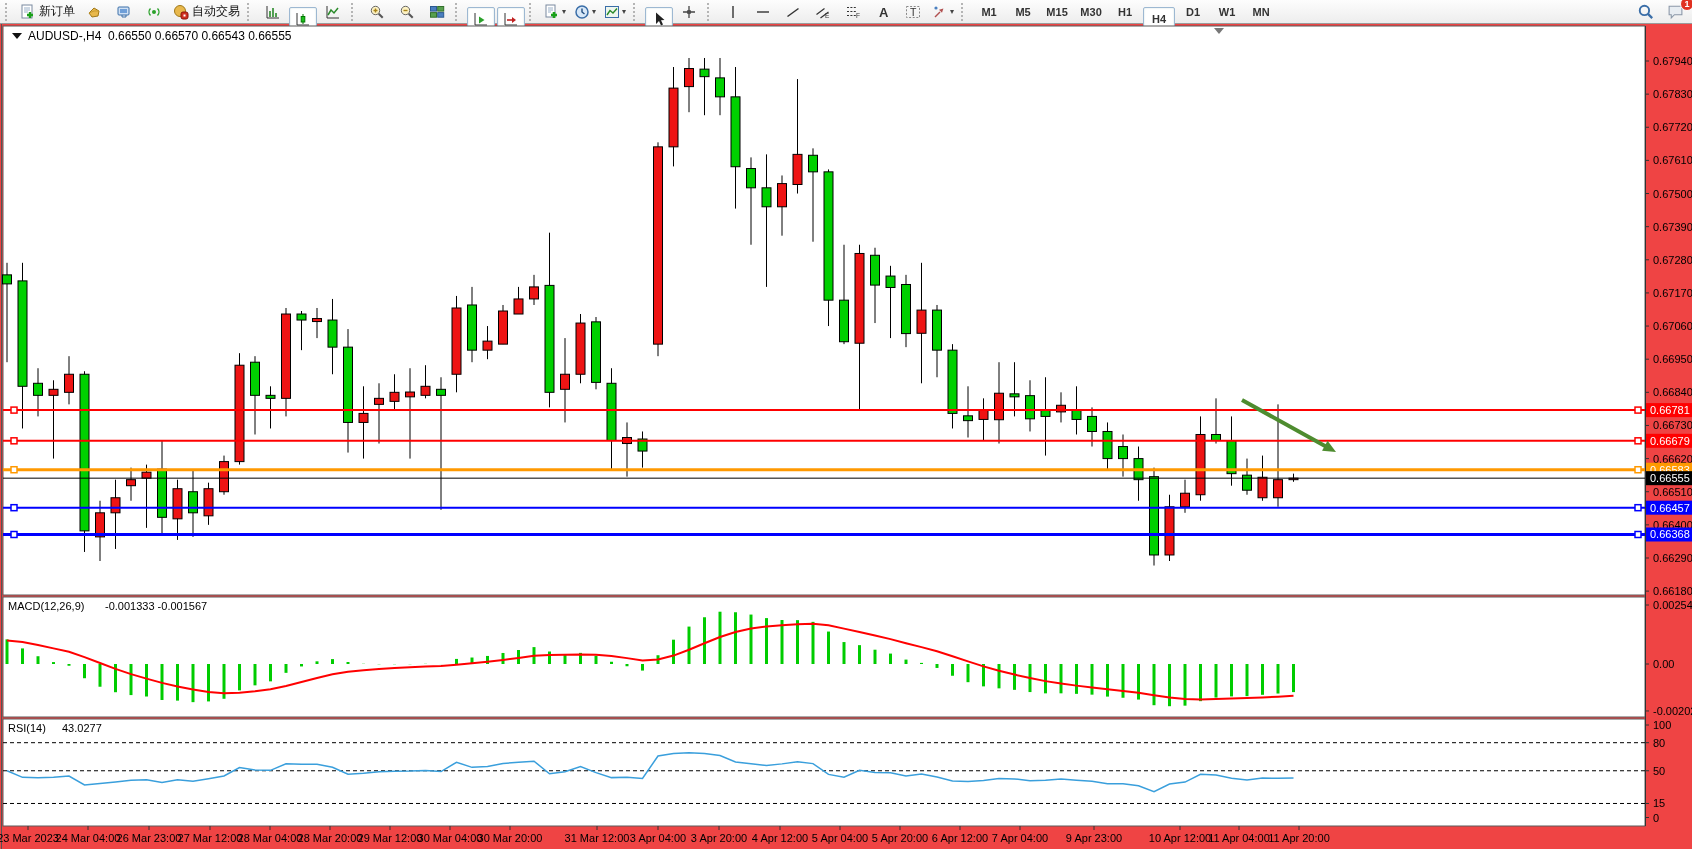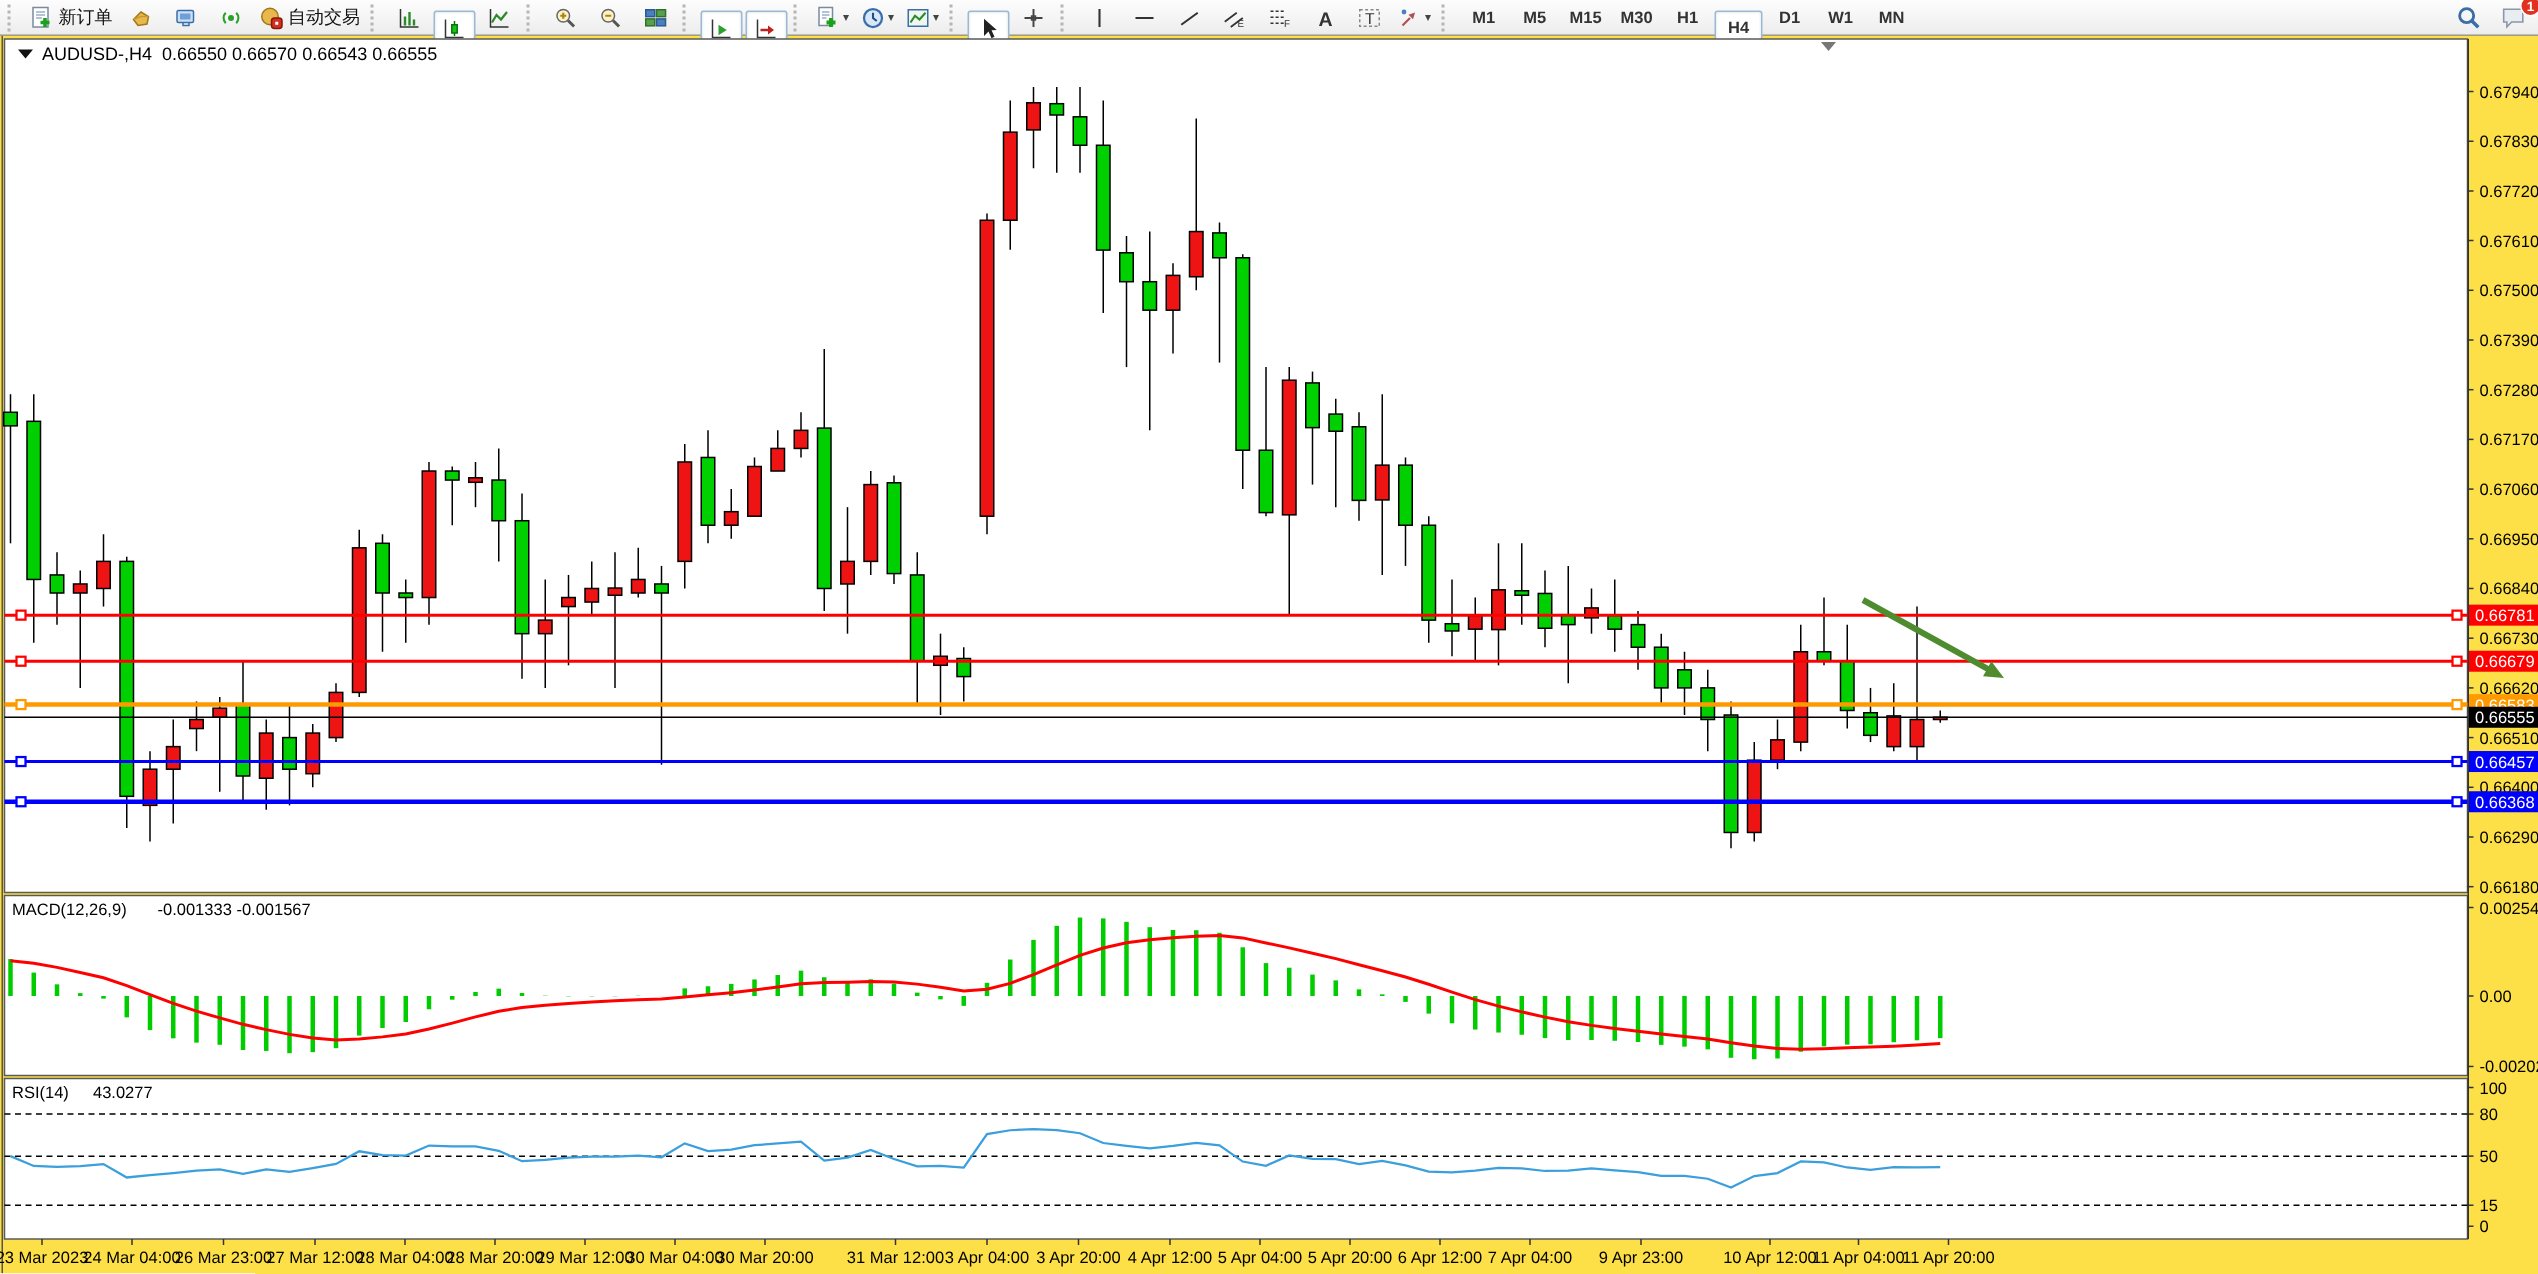--- a/index.html
+++ b/index.html
@@ -1,17 +1,17 @@
 <!DOCTYPE html>
 <html><head>
 <meta charset="utf-8">
 <style>
   html,body{margin:0;padding:0;background:#fff;width:1692px;height:849px;overflow:hidden;
     font-family:"Liberation Sans",sans-serif;}
-  #app{position:relative;width:1692px;height:849px;background:#fde047;}
+  #app{position:relative;width:1692px;height:849px;background:#ef4444;}
   
   #toolbar{position:absolute;left:0;top:0;width:1692px;height:24px;
     background:linear-gradient(#fdfdfd,#ededed);border-bottom:1px solid #9a9a9a;
     display:flex;align-items:center;padding:0 2px;box-sizing:border-box;}
   .grip{width:6px;height:18px;margin:0 3px;border-left:2px dotted #b5b5b5;}
   .tbtn{display:inline-flex;align-items:center;justify-content:center;height:21px;min-width:22px;
     padding:0 2px;margin:0 1px;border:1px solid transparent;border-radius:2px;cursor:default;}
   .tbtn.pressed{background:#fff;border:1px solid #9db8d2;box-shadow:inset 0 0 2px #cdd;margin-top:14px;}
   .tbtn .cnlabel{font-size:12px;color:#111;margin-left:3px;white-space:nowrap;}
   .caret{font-size:8px;color:#444;margin-left:2px;}

